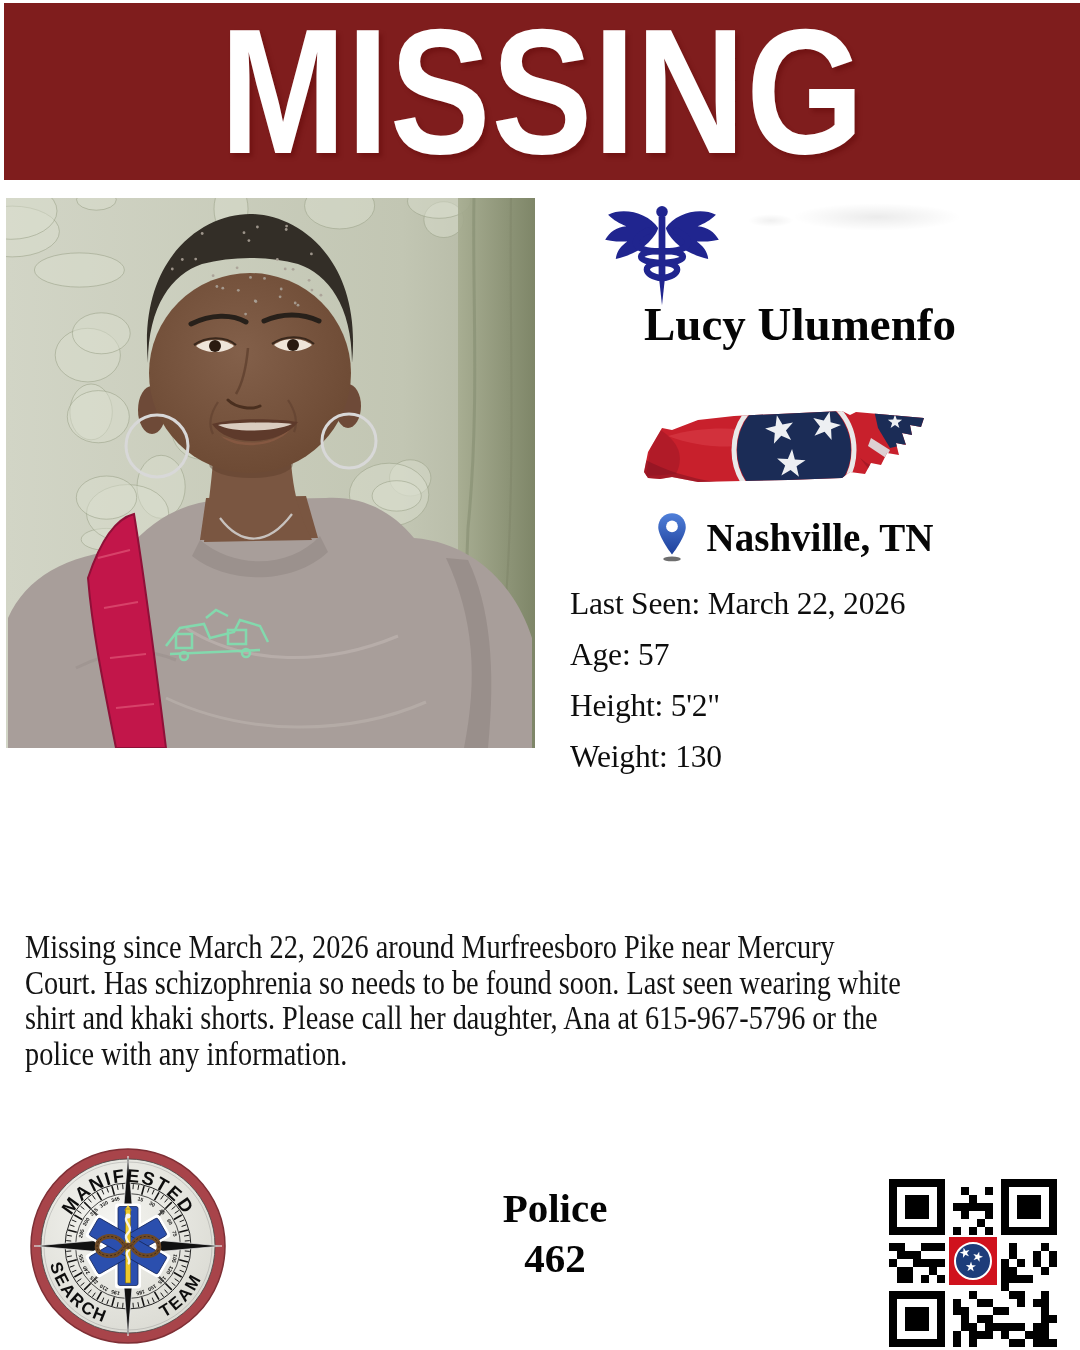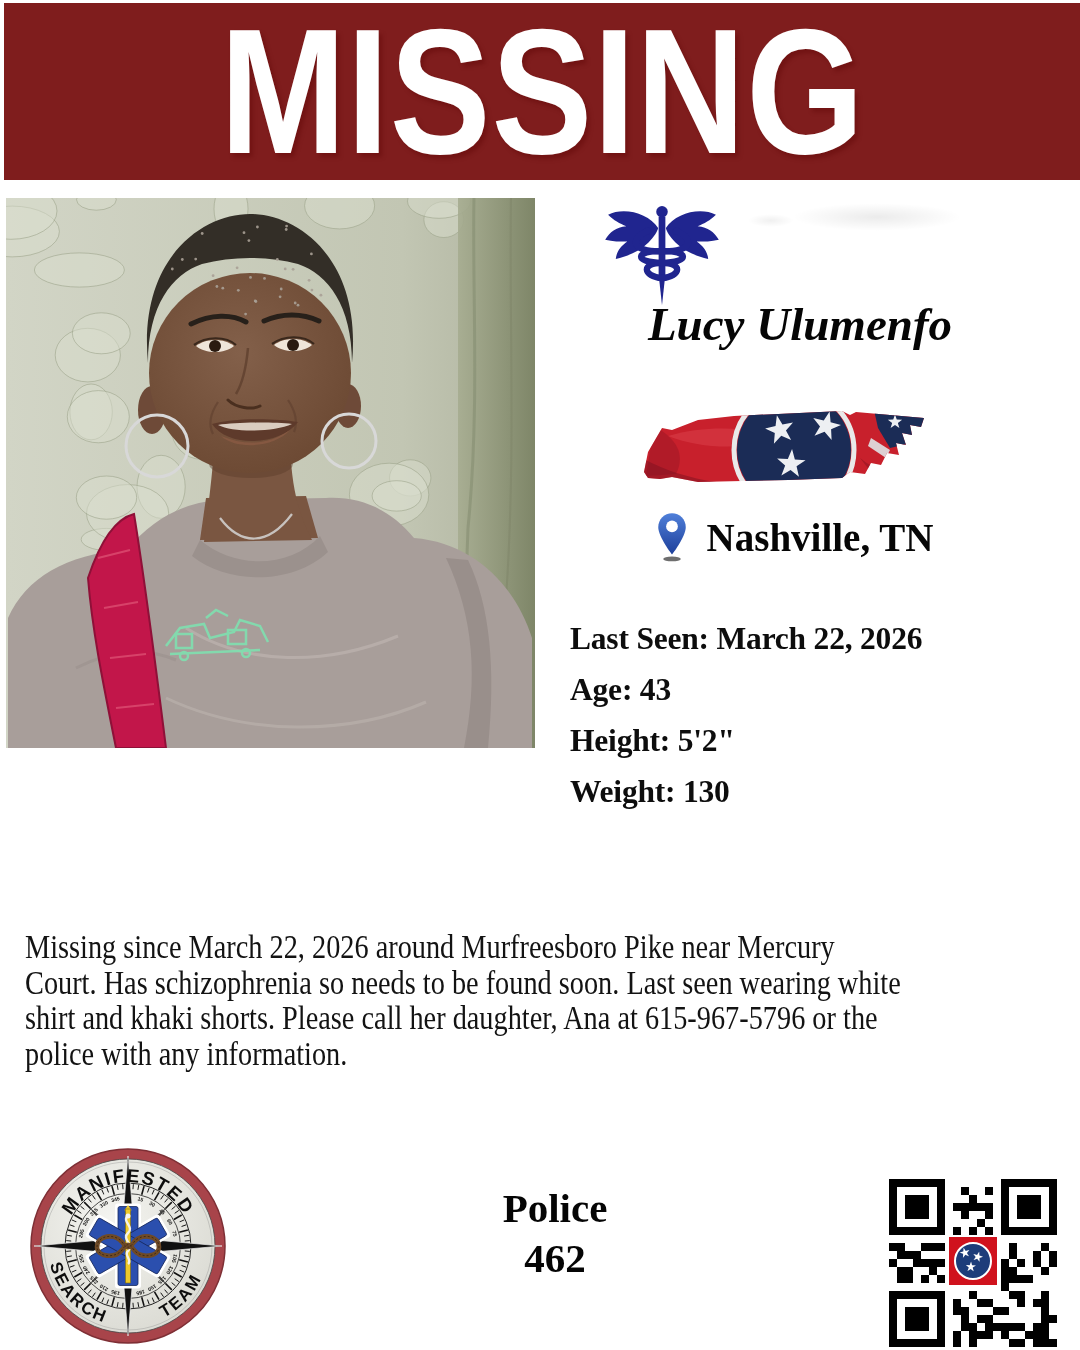--- a/index.html
+++ b/index.html
@@ -21,28 +21,28 @@
   
   .photo{left:6px;top:198px;width:529px;height:550px;}
   
   .caduceus{left:604px;top:205px;width:116px;height:104px;}
   .smudge1{left:792px;top:203px;width:170px;height:28px;border-radius:50%;
     background:radial-gradient(ellipse at center,rgba(0,0,0,0.08),rgba(0,0,0,0) 70%);}
   .smudge2{left:748px;top:214px;width:46px;height:13px;border-radius:50%;
     background:radial-gradient(ellipse at center,rgba(0,0,0,0.06),rgba(0,0,0,0) 70%);}
   .person-name{
     left:553px;top:295px;width:494px;text-align:center;
-    font-weight:bold;font-size:47px;line-height:58px;color:#050505;font-style:italic;
+    font-weight:bold;font-size:47px;line-height:58px;color:#050505;
   }
   .flag{left:638px;top:408px;width:296px;height:86px;}
   .location-row{
     left:560px;top:512px;width:470px;display:flex;align-items:center;justify-content:center;gap:20px;
   }
   .location-text{font-weight:bold;font-size:39px;color:#060606;}
-  .details{left:570px;top:578px;width:480px;font-weight:bold;font-size:31.5px;line-height:51px;letter-spacing:-0.2px;margin-top:35px;}
+  .details{left:570px;top:578px;width:480px;font-weight:normal;font-size:31.5px;line-height:51px;letter-spacing:-0.2px;}
   
   .description{
     left:25px;top:929px;width:1235px;transform:scaleX(0.845);transform-origin:left top;
     font-size:33.5px;line-height:35.5px;color:#131313;
   }
   .description div{white-space:nowrap;}
   
   .badge{left:28px;top:1146px;width:200px;height:200px;}
   .contact{
     left:380px;top:1183px;width:350px;text-align:center;
@@ -277,21 +277,21 @@
     </defs>
     <ellipse cx="12" cy="37.6" rx="7" ry="1.9" fill="#555" opacity="0.85"></ellipse>
     <path d="M12,1 C5.9,1 1,5.9 1,12 C1,20 12,34 12,34 C12,34 23,20 23,12 C23,5.9 18.1,1 12,1 Z" fill="url(#pinG)"></path>
     <circle cx="12" cy="11.5" r="4.7" fill="#ffffff"></circle>
   </svg>
   <span class="location-text">Nashville, TN</span>
 </div>
 
 <div class="abs details">
   <div>Last Seen: March 22, 2026</div>
-  <div>Age: 43</div>
+  <div>Age: 57</div>
   <div>Height: 5'2"</div>
   <div>Weight: 130</div>
 </div>
 
 <div class="abs description">
   <div>Missing since March 22, 2026 around Murfreesboro Pike near Mercury</div>
   <div>Court. Has schizophrenia so needs to be found soon. Last seen wearing white</div>
   <div>shirt and khaki shorts. Please call her daughter, Ana at 615-967-5796 or the</div>
   <div>police with any information.</div>
 </div>

